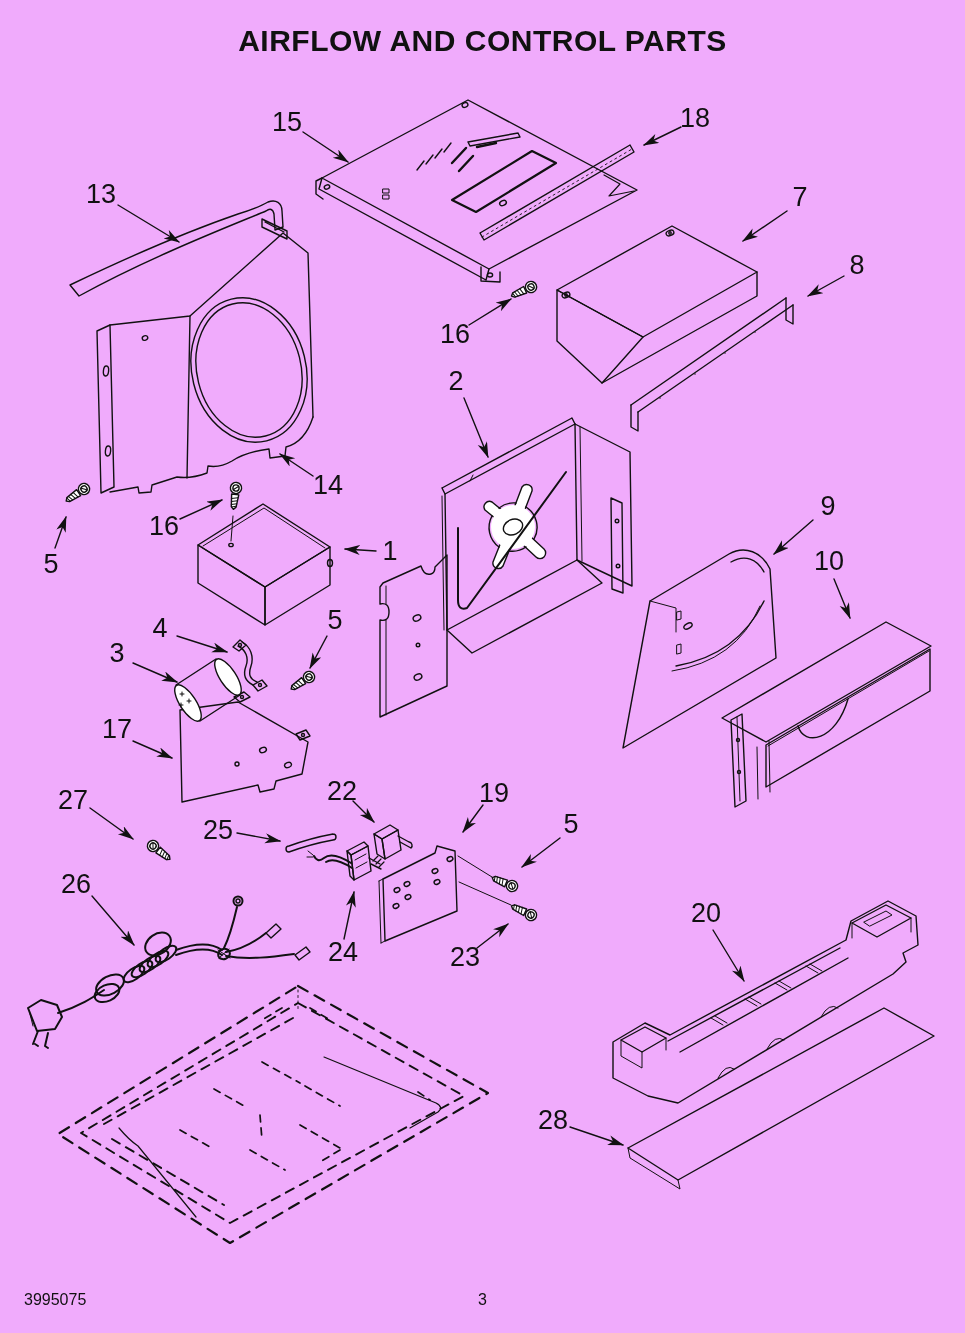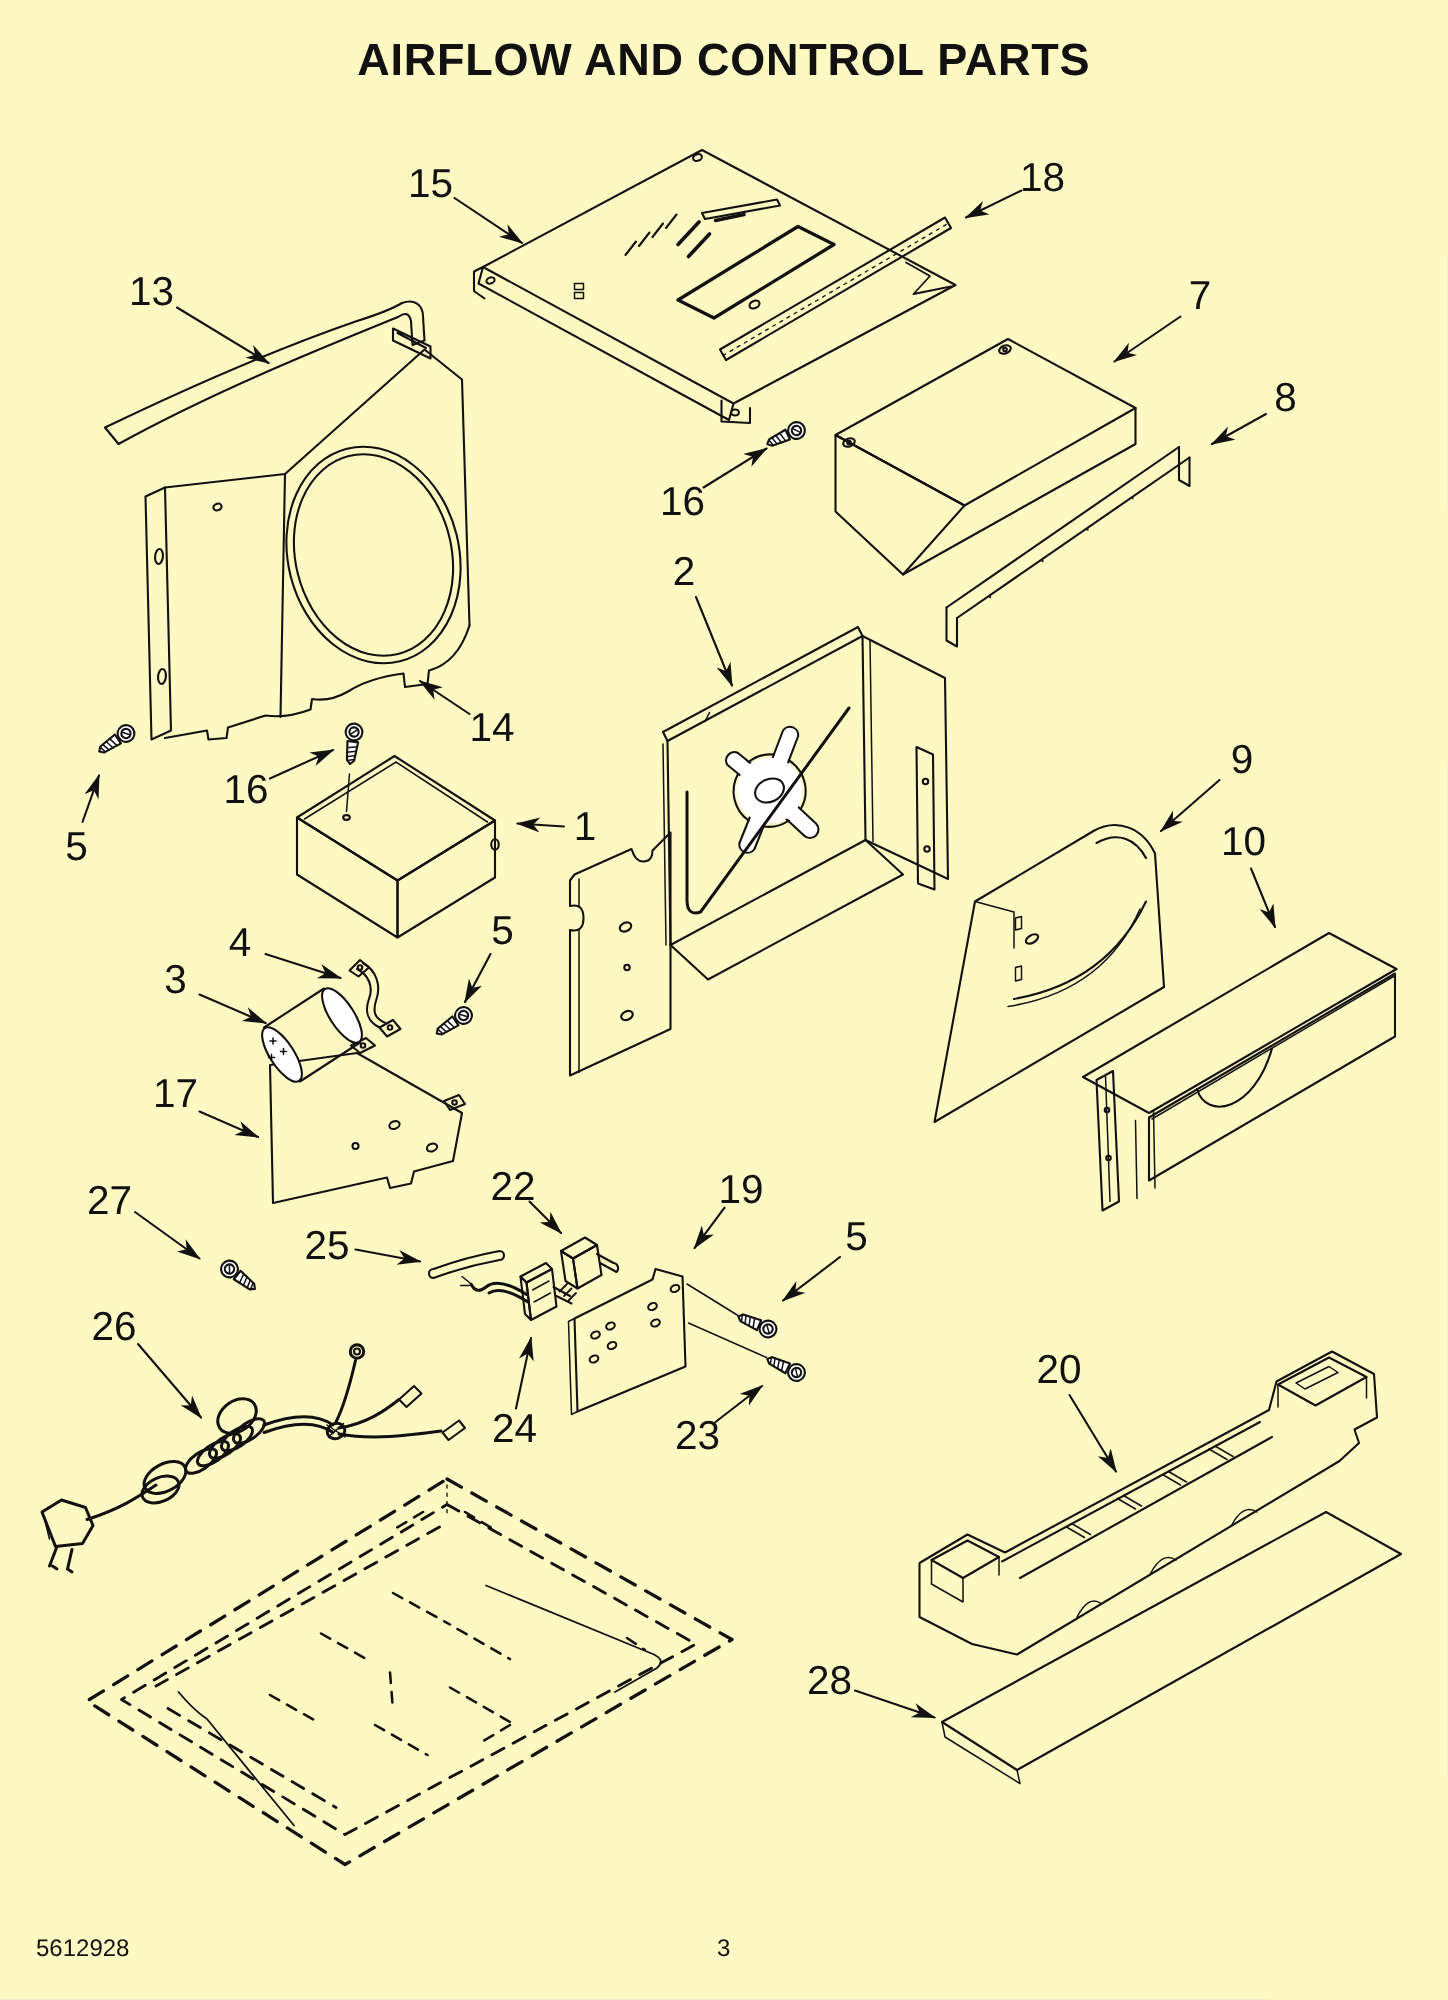--- a/index.html
+++ b/index.html
@@ -1,16 +1,16 @@
 <!DOCTYPE html>
 <html><head>
 <meta charset="utf-8">
 <style>
   html,body{margin:0;padding:0;background:#e8e8e8;}
-  .page{position:relative;width:965px;height:1333px;background:#fef9c3;margin:0 auto;
+  .page{position:relative;width:965px;height:1333px;background:#f0abfc;margin:0 auto;
         font-family:"Liberation Sans",sans-serif;color:#111;overflow:hidden;}
   .hdr{position:absolute;top:24px;left:0;width:100%;text-align:center;}
   .hdr h1{margin:0;font-size:30px;font-weight:bold;letter-spacing:.5px;}
   .hdr .sub{margin-top:4px;font-size:17px;font-weight:bold;}
   .ftr{position:absolute;top:1291px;left:0;width:100%;font-size:16px;}
   .ftr .doc{position:absolute;left:24px;top:0;}
   .ftr .pg{display:block;width:100%;text-align:center;}
   svg.art{position:absolute;left:0;top:0;}
   svg.art *{stroke:#111;fill:none;stroke-width:1.4;stroke-linecap:round;stroke-linejoin:round;}
   svg.art .fw{fill:#fff;}
@@ -389,17 +389,17 @@
       <text x="571" y="833">5</text>
       <text x="76" y="893">26</text>
       <text x="343" y="961">24</text>
       <text x="465" y="966">23</text>
       <text x="706" y="922">20</text>
       <text x="553" y="1129">28</text>
     </g>
   </svg>
 
   <div class="ftr">
-    <span class="doc">5612928</span>
+    <span class="doc">3995075</span>
     <span class="pg">3</span>
   </div>
 
 </div>
 
 </body></html>

